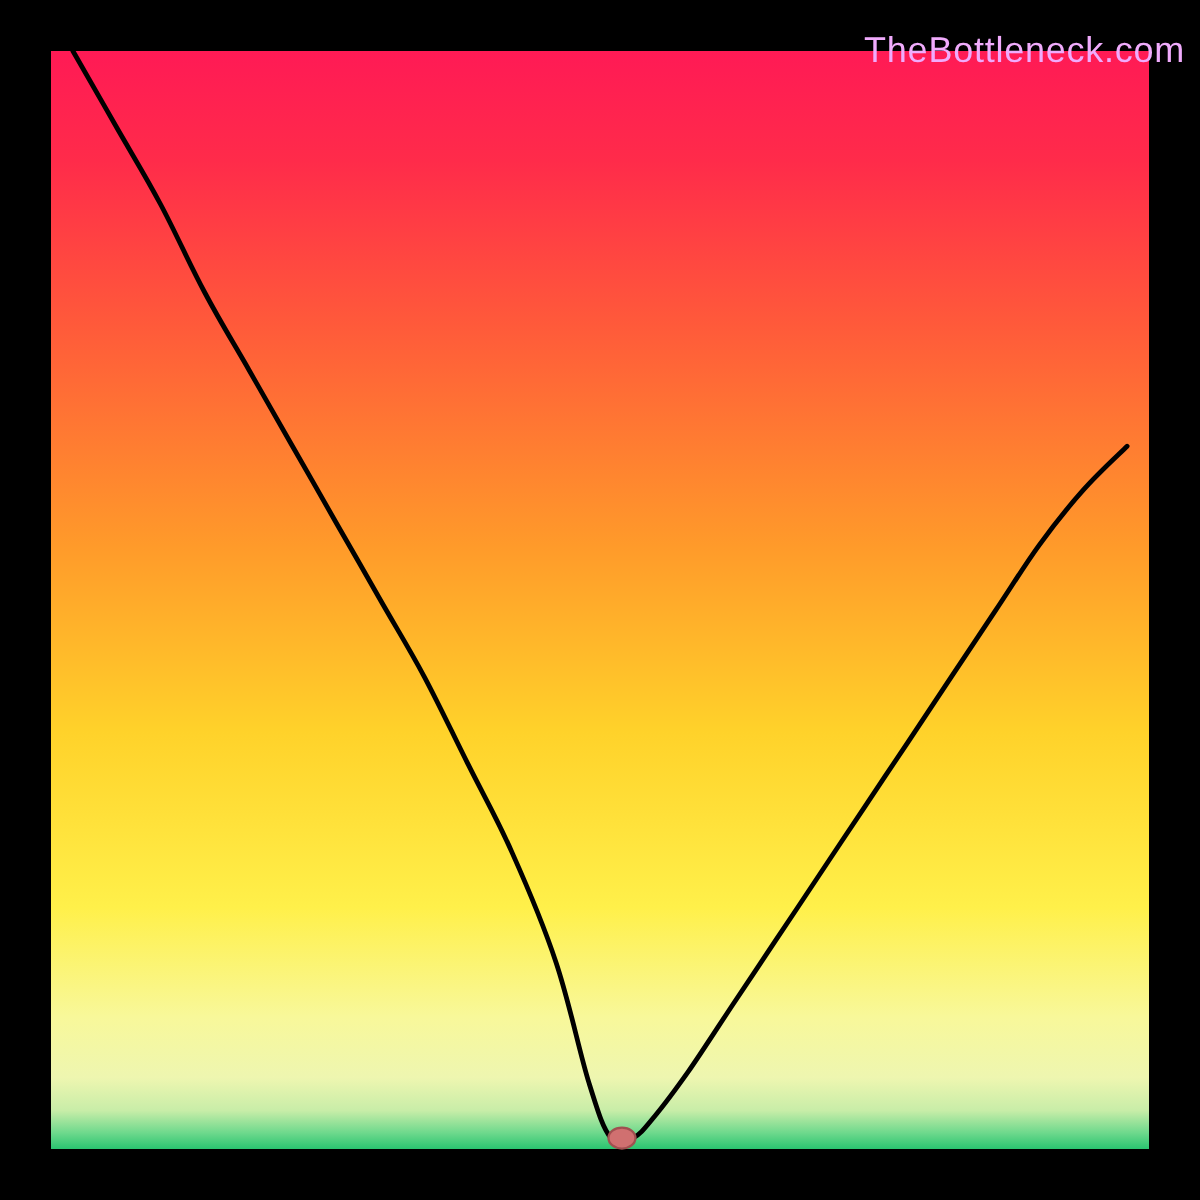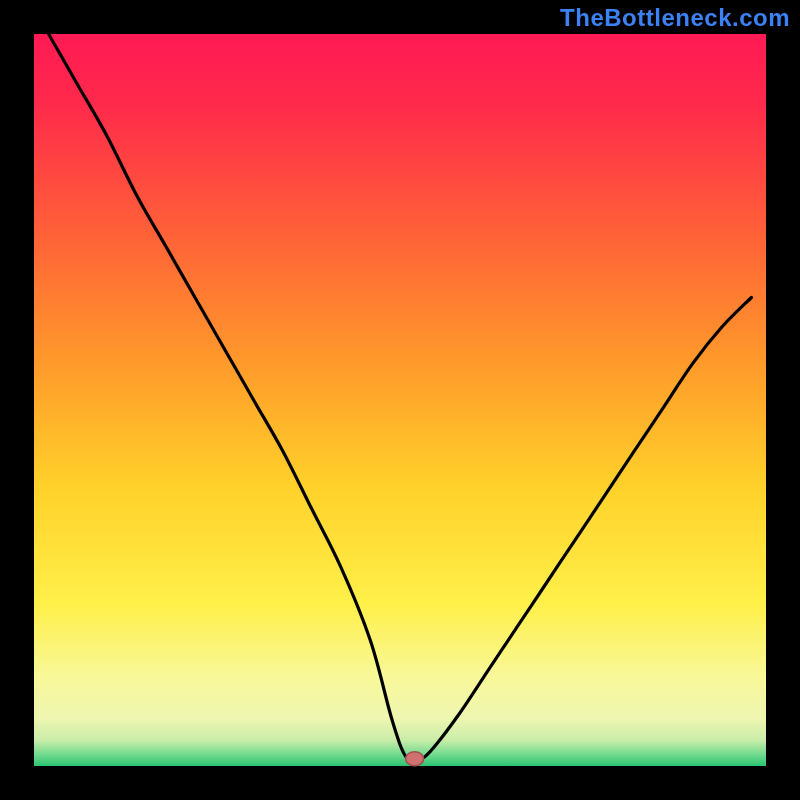--- a/index.html
+++ b/index.html
@@ -12,25 +12,25 @@
     font-family: Arial, Helvetica, sans-serif;
   }
   .frame {
     position: relative;
     width: 800px;
     height: 800px;
     background: #000;
   }
   .watermark {
     position: absolute;
-    top: 4px;
+    top: 20px;
     right: 10px;
-    color: #3b82f6;
+    color: #f0abfc;
     font-size: 24px;
-    font-weight: 700;
+    font-weight: 400;
     letter-spacing: 0.5px;
     z-index: 5;
   }
   svg {
     position: absolute;
     top: 0;
     left: 0;
   }
 </style>
 </head>

